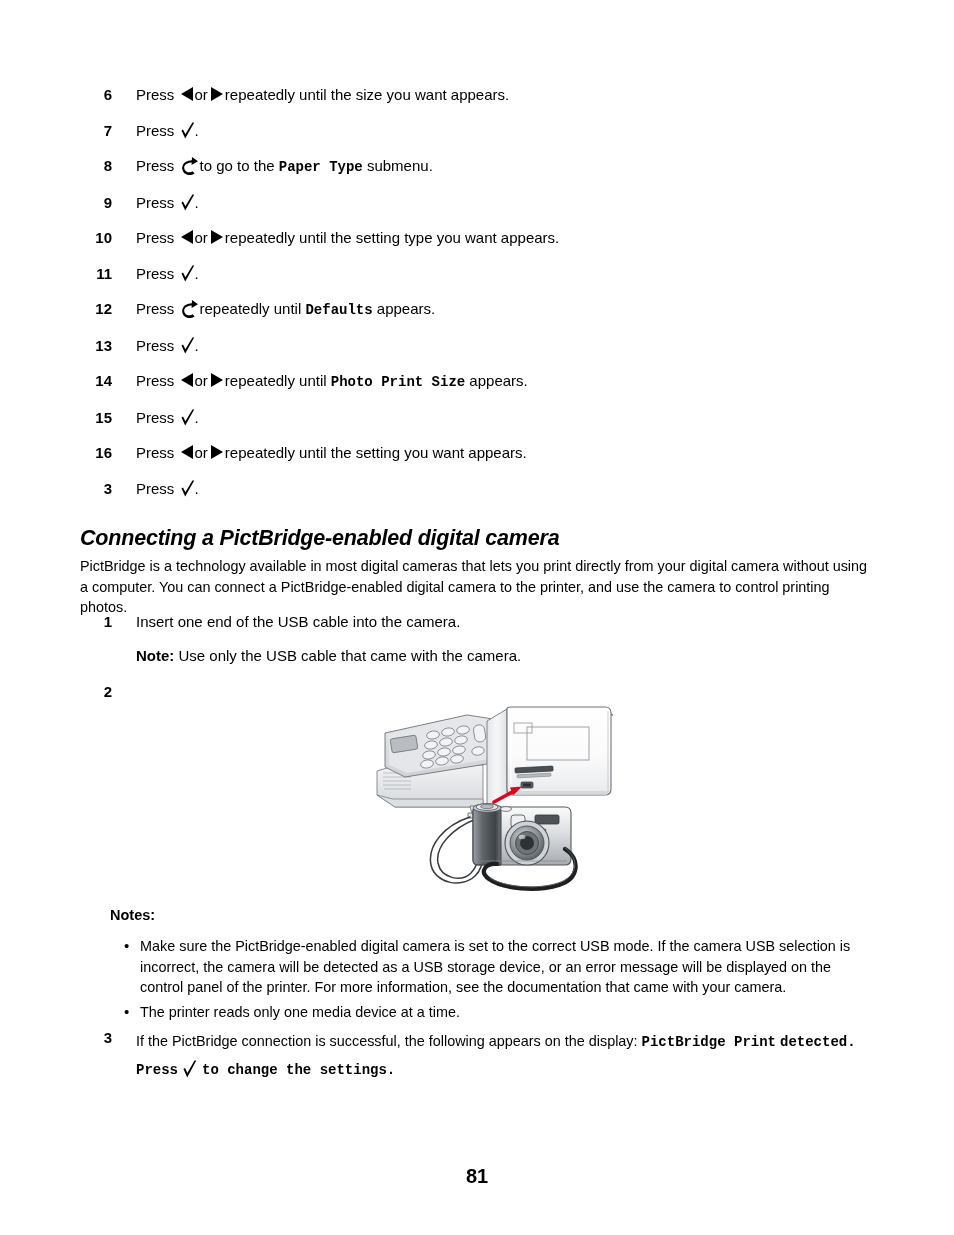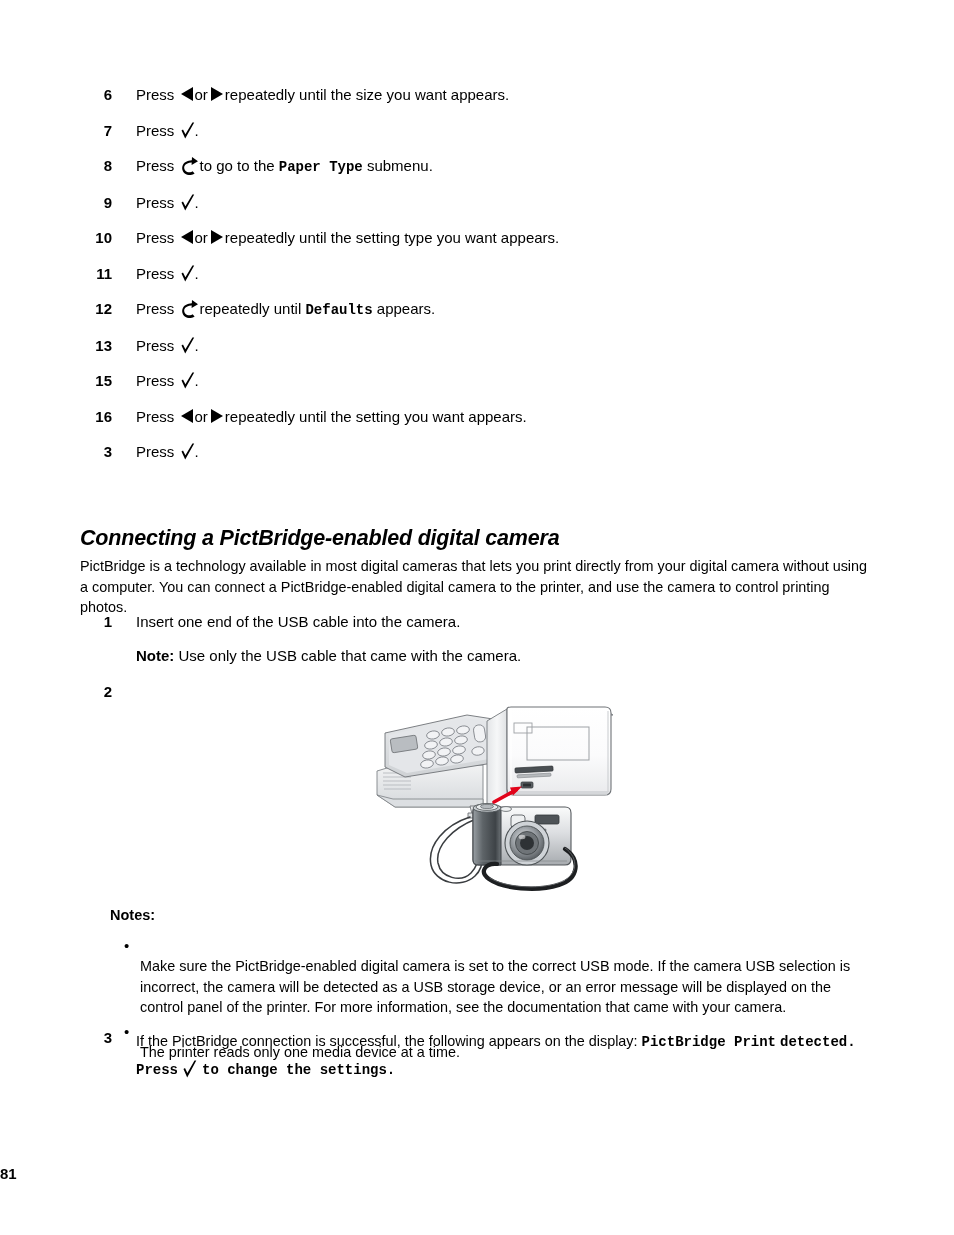--- a/index.html
+++ b/index.html
@@ -125,21 +125,20 @@
     width: 16px;
     font-size: 15px;
     line-height: 20.5px;
     text-align: left;
     padding-left: 14px;
   }
   .bullet-text {
     font-size: 14.4px;
     line-height: 20.5px;
     width: 730px;
-    margin-top: 20px;
   }
 
   
   .step3 {
     position: absolute;
     left: 80px;
     top: 1028px;
     width: 800px;
     display: flex;
     align-items: flex-start;
@@ -148,21 +147,22 @@
     font-size: 14.4px;
     line-height: 27px;
   }
 
   
   .page-number {
     position: absolute;
     left: 0;
     top: 1165px;
     width: 954px;
-    font-size: 15px;
+    text-align: center;
+    font-size: 20px;
     font-weight: bold;
   }
 
   
   .illustration {
     position: absolute;
     left: 375px;
     top: 703px;
     width: 250px;
     height: 195px;
@@ -243,20 +243,31 @@
     </div>
 
     <div class="step">
       <div class="step-num">13</div>
       <div class="step-body"><span>Press</span>
         <span class="ic ic-check"><svg width="14" height="17" viewBox="0 0 14 17">
               <path d="M0.5,8.5 L4.2,16.5 L13.2,0.5 L11.4,0.5 L4.4,12.3 L2.0,7.6 Z" fill="#000"></path>
             </svg></span><span>.</span></div>
     </div>
 
+    <div class="step">
+      <div class="step-num">14</div>
+      <div class="step-body"><span>Press</span>
+        <span class="ic ic-tri-l"><svg width="13" height="14" viewBox="0 0 13 14">
+              <polygon points="12,0 12,14 0,7" fill="#000"></polygon>
+            </svg></span><span>or</span><span class="ic ic-tri-r"><svg width="13" height="14" viewBox="0 0 13 14">
+              <polygon points="1,0 1,14 13,7" fill="#000"></polygon>
+            </svg></span><span>repeatedly until</span>
+        <span class="mono">Photo Print Size</span>
+        <span>appears.</span></div>
+    </div>
 
     <div class="step">
       <div class="step-num">15</div>
       <div class="step-body"><span>Press</span>
         <span class="ic ic-check"><svg width="14" height="17" viewBox="0 0 14 17">
               <path d="M0.5,8.5 L4.2,16.5 L13.2,0.5 L11.4,0.5 L4.4,12.3 L2.0,7.6 Z" fill="#000"></path>
             </svg></span><span>.</span></div>
     </div>
 
     <div class="step">

